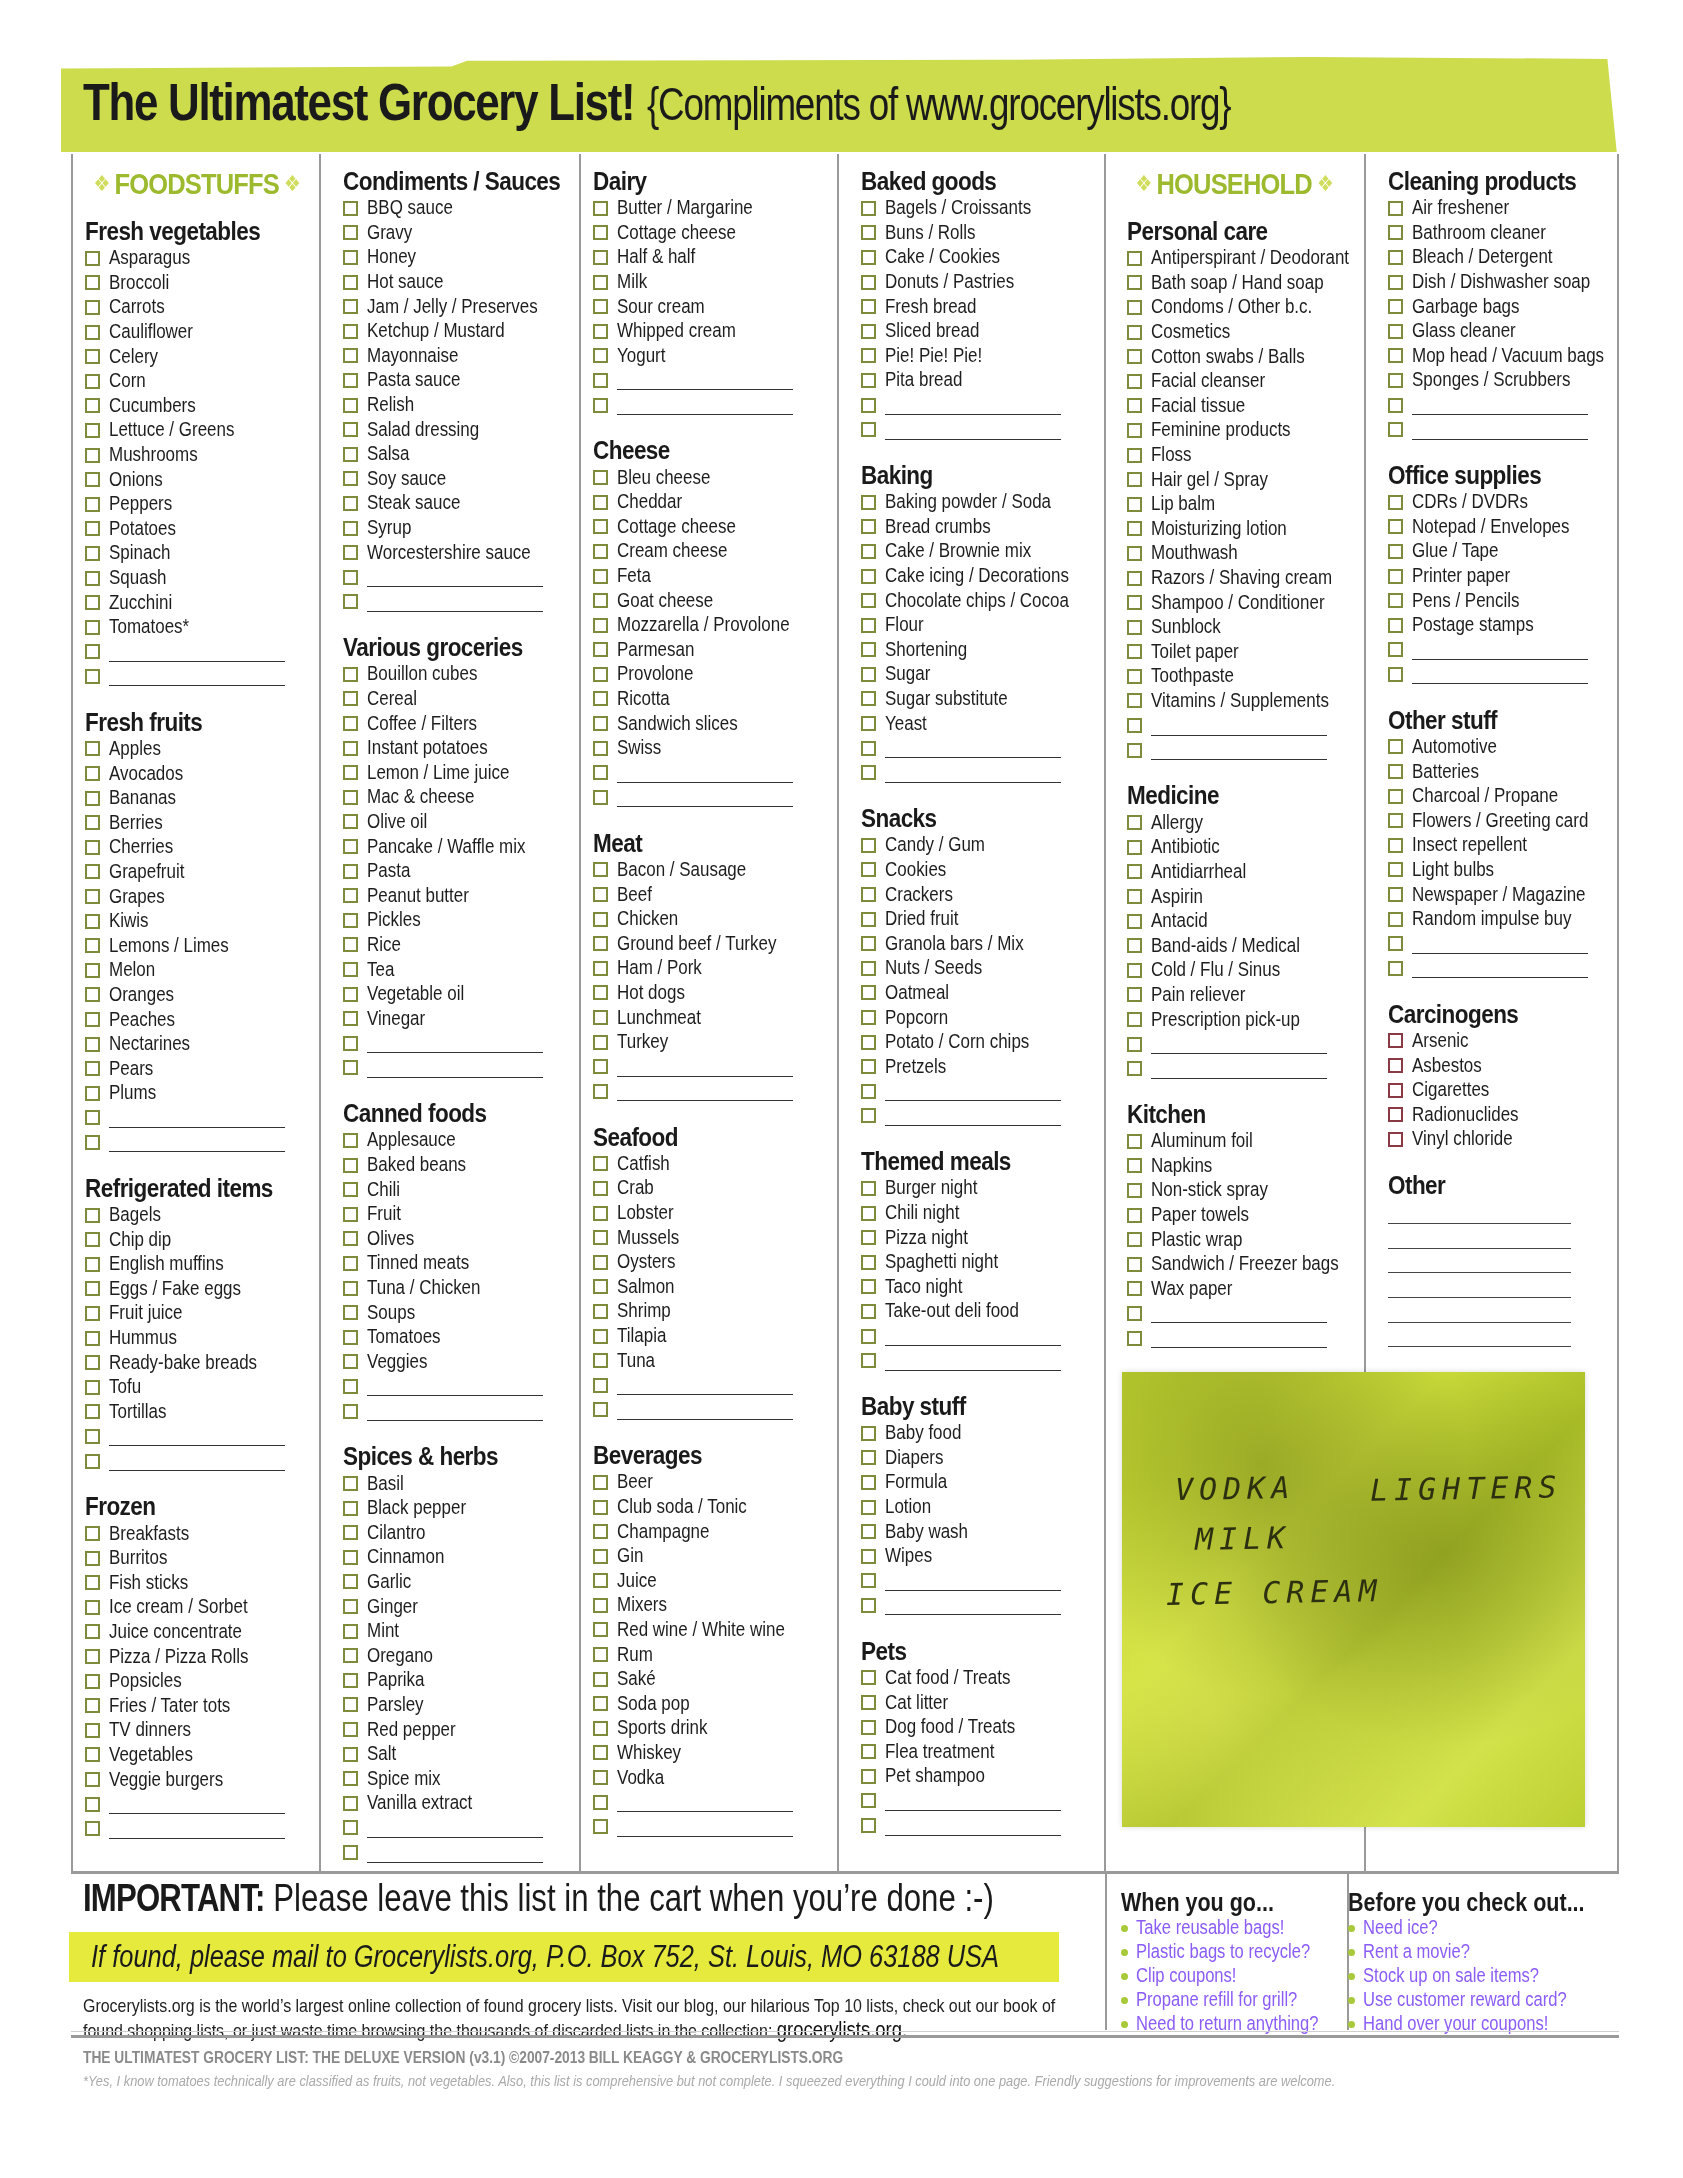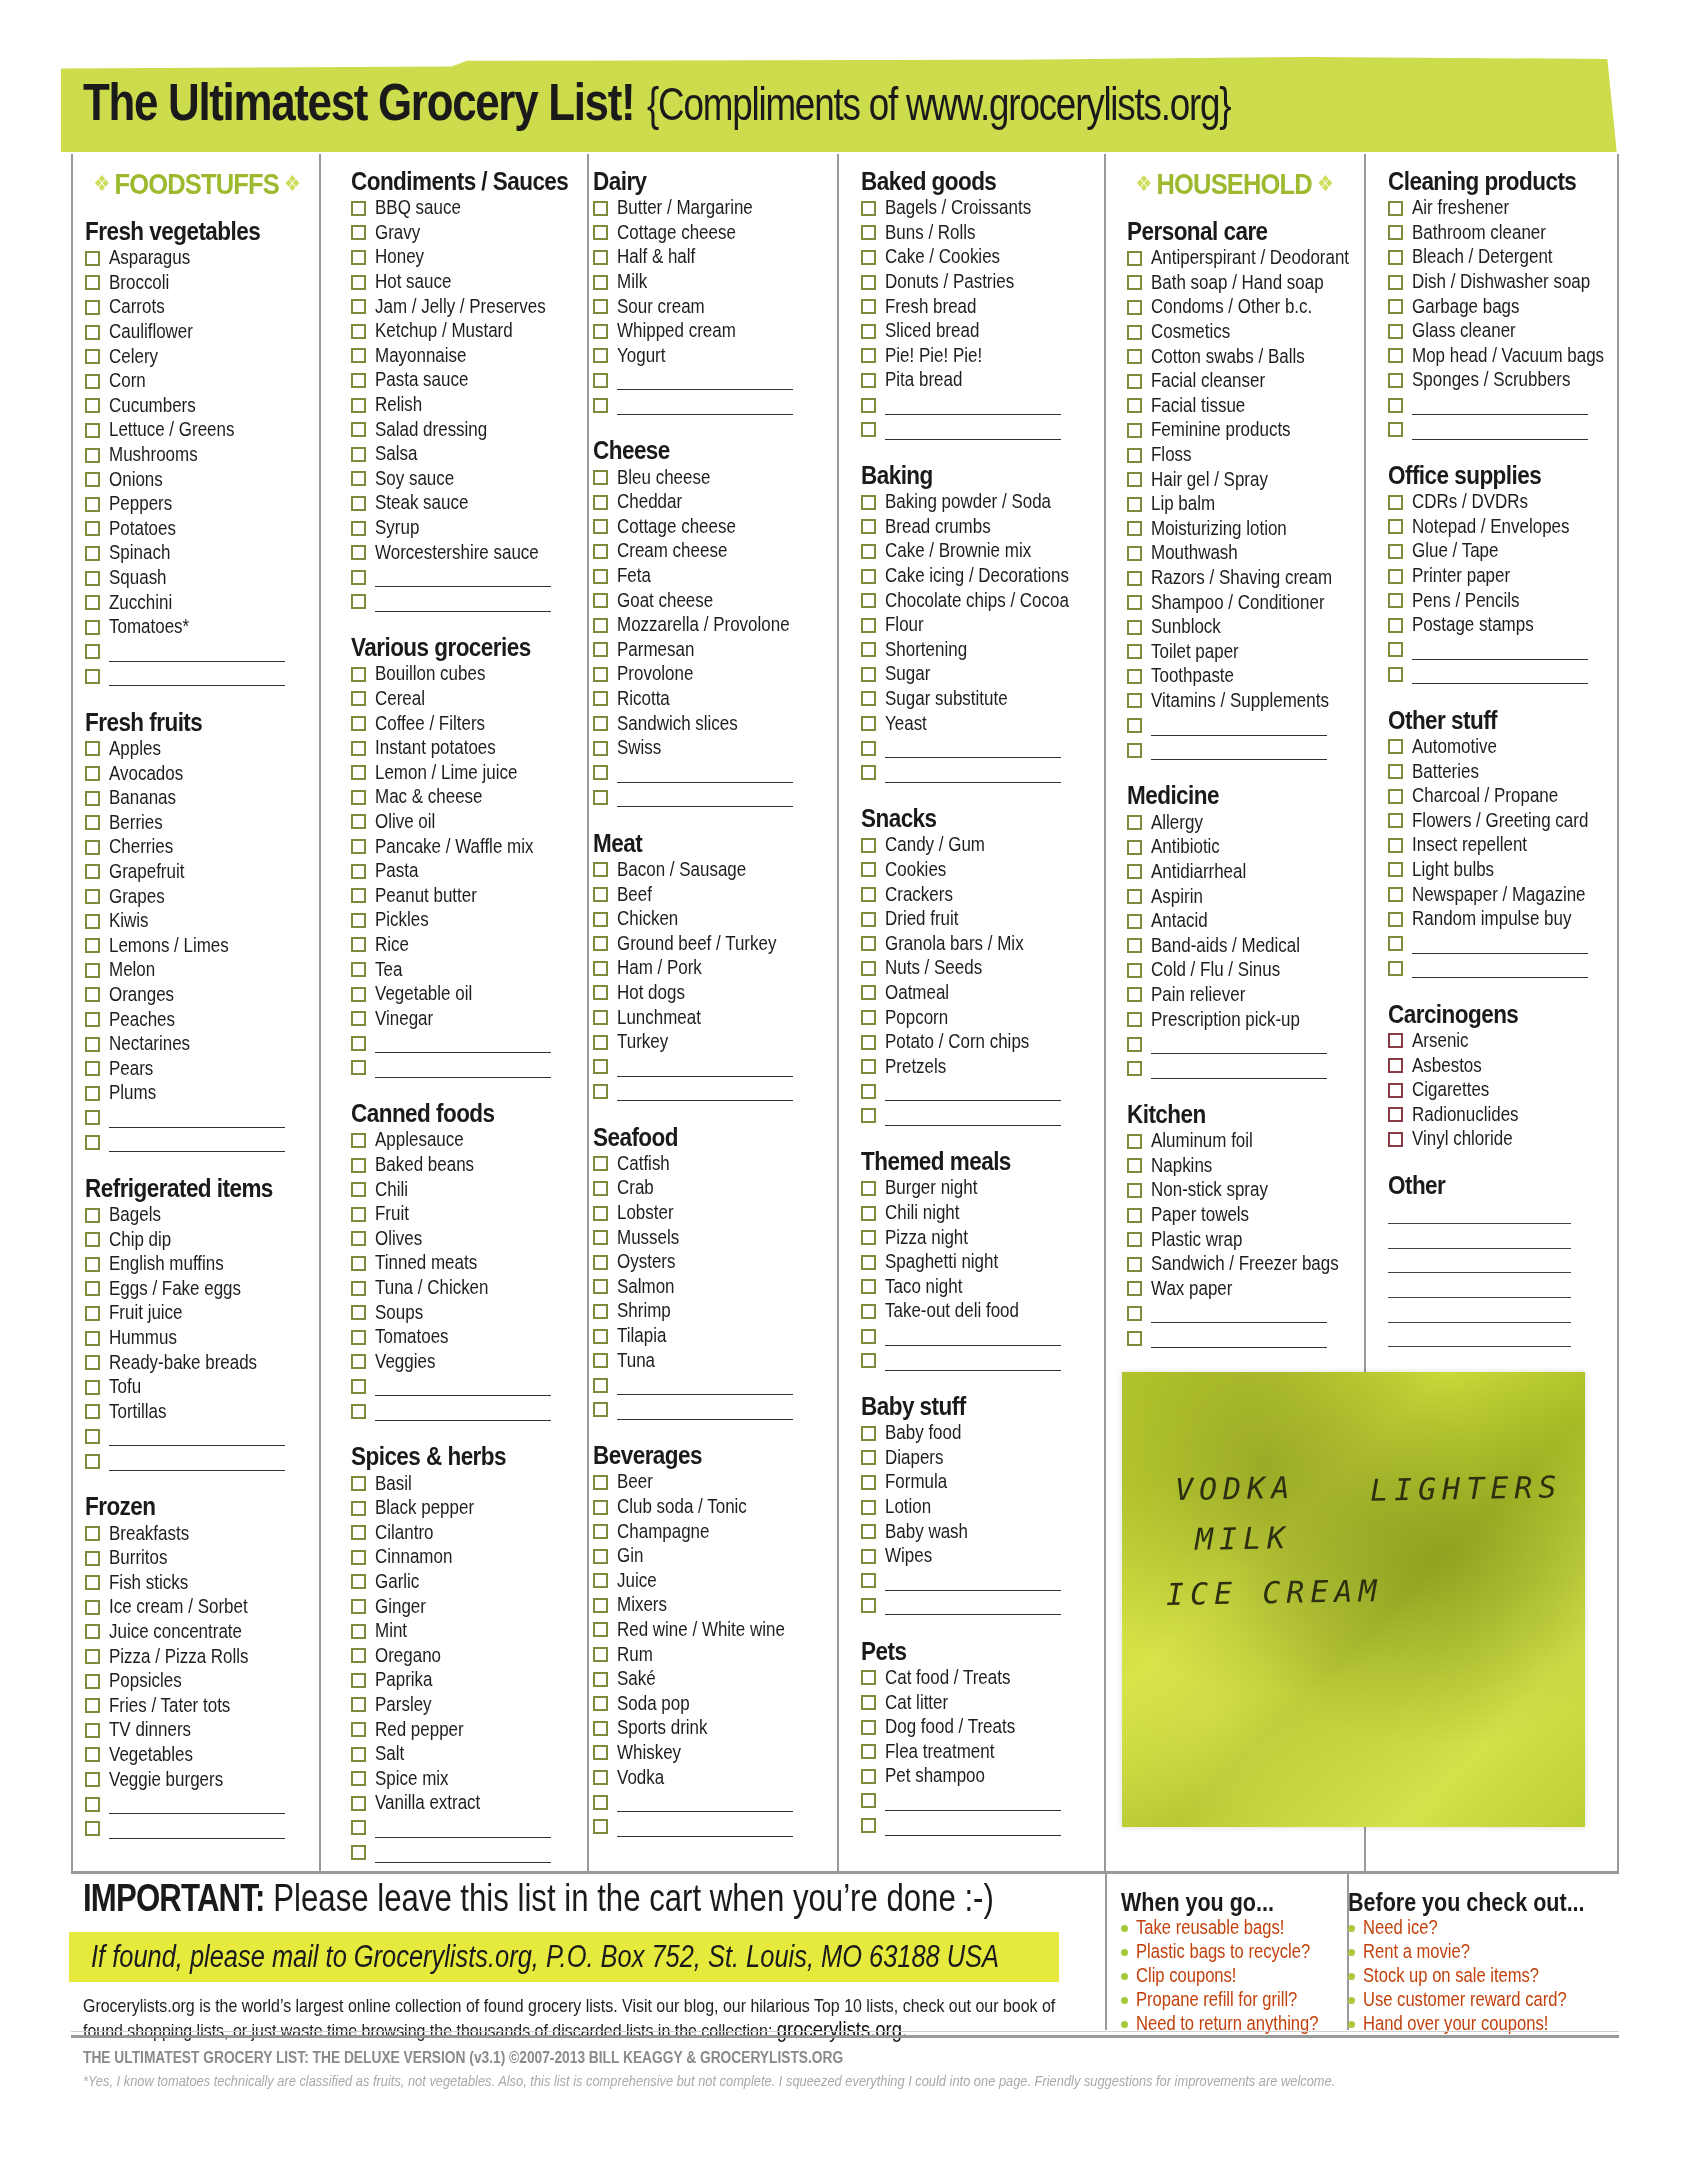--- a/index.html
+++ b/index.html
@@ -53,21 +53,21 @@
   .imp-line b { font-weight: bold; letter-spacing: -1px; }
   .mail-band { margin-top: 8px; margin-left: -14px; width: 990px; height: 50px; background: #e6ea3c; display: flex; align-items: center; padding-left: 22px; }
   .mail-text { font-size: 31px; font-style: italic; white-space: nowrap; transform: scaleX(0.82); transform-origin: left; color: #1a1a1a; }
   .blurb { margin-top: 12px; font-size: 19px; line-height: 24px; width: 1168px; transform: scaleX(0.84); transform-origin: left; color: #222; }
   .blurb b { font-weight: normal; font-size: 22px; color: #111; }
 
   .tips { position: absolute; top: 1874px; bottom: 0; height: 156px; padding-top: 14px; }
   .tips.t1 { left: 1105px; width: 244px; border-left: 2px solid #9a9a9a; border-right: 2px solid #9a9a9a; padding-left: 14px; }
   .tips.t2 { left: 1348px; width: 271px; }
   .tips-title { font-size: 25px; font-weight: bold; white-space: nowrap; transform: scaleX(0.86); transform-origin: left; line-height: 28px; color: #1a1a1a; }
-  .tip { display: flex; align-items: center; font-size: 19.3px; height: 24px; white-space: nowrap; color: #c2410c; }
+  .tip { display: flex; align-items: center; font-size: 19.3px; height: 24px; white-space: nowrap; color: #8b5cf6; }
   .tip .dot { width: 7px; height: 7px; border-radius: 50%; background: #a7c93a; margin-right: 8px; flex: none; }
   .tip .lbl { transform: scaleX(0.86); transform-origin: left; display: inline-block; }
 
   .rule { position: absolute; left: 71px; top: 2035px; width: 1548px; border-top: 3px solid #9a9a9a; }
   .rule-thin { position: absolute; left: 71px; top: 2031px; width: 1548px; border-top: 1px solid #cfcfcf; }
   .foot1 { position: absolute; left: 83px; top: 2049px; font-size: 16px; font-weight: bold; color: #8a8a8a; white-space: nowrap; transform: scaleX(0.86); transform-origin: left; }
   .foot2 { position: absolute; left: 83px; top: 2072px; font-size: 15.3px; font-style: italic; color: #a9a9a9; white-space: nowrap; transform: scaleX(0.84); transform-origin: left; }
 </style>
 </head>
 <body>
@@ -327,21 +327,21 @@
         <div class="item">
           <span class="box"></span>
           <span class="blank"></span>
         </div>
         <div class="item">
           <span class="box"></span>
           <span class="blank"></span>
         </div>
       </div>
     </div>
-  <div class="col" style="left:256px;width:260px;padding-left:22px;">
+  <div class="col" style="left:248px;width:260px;padding-left:22px;">
       <div class="section">
         <div class="section-title">Condiments / Sauces</div>
         <div class="item">
           <span class="box"></span>
           <span class="lbl">BBQ sauce</span>
         </div>
         <div class="item">
           <span class="box"></span>
           <span class="lbl">Gravy</span>
         </div>

